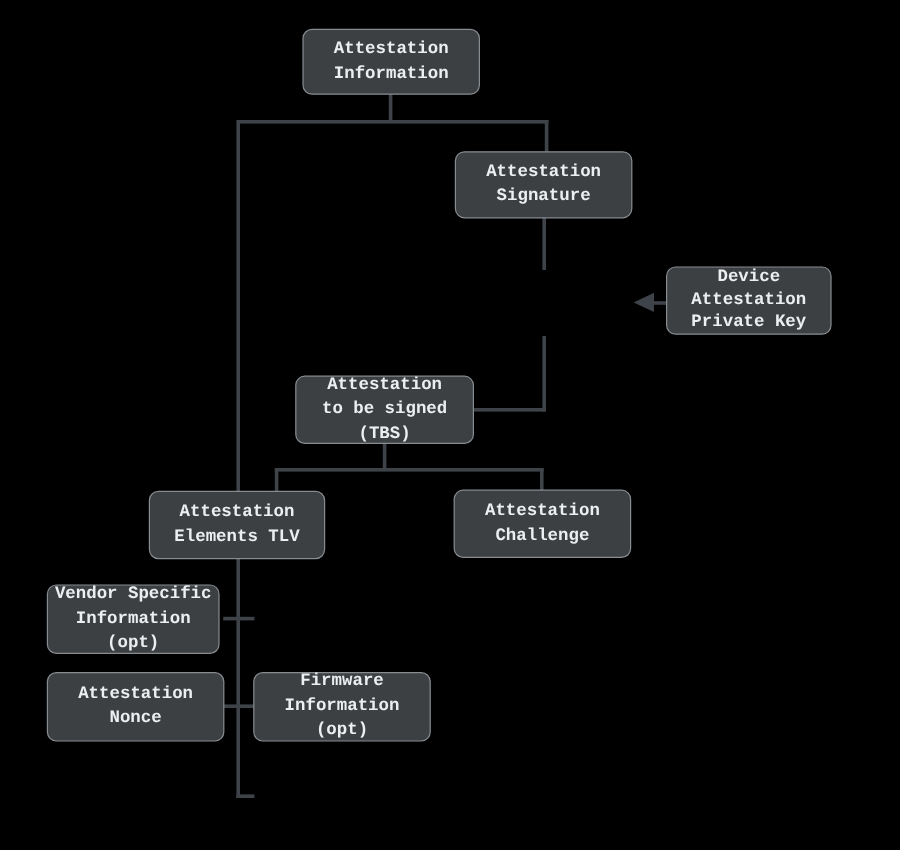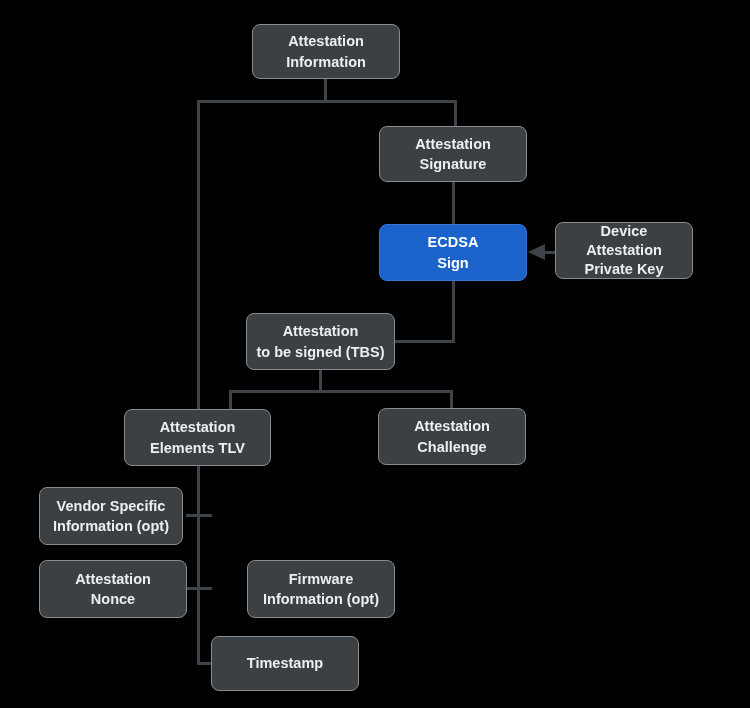--- a/index.html
+++ b/index.html
@@ -6,21 +6,21 @@
     margin: 0;
     padding: 0;
     background: #000000;
   }
   .canvas {
     position: relative;
     width: 750px;
     height: 708px;
     background: #000000;
     overflow: hidden;
-    font-family: Liberation Sans, sans-serif;
+    font-family: Liberation Mono, monospace;
   }
   .line {
     position: absolute;
     background: #3d4348;
   }
   .arrowhead {
     position: absolute;
     width: 0;
     height: 0;
     border-top: 8px solid transparent;
@@ -53,21 +53,21 @@
   .n-info   { left: 252px; top: 24px;  width: 148px; height: 55px; }
   .n-sig    { left: 379px; top: 126px; width: 148px; height: 56px; }
   .n-ecdsa  { left: 379px; top: 224px; width: 148px; height: 57px; }
   .n-key    { left: 555px; top: 222px; width: 138px; height: 57px; }
   .n-tbs    { left: 246px; top: 313px; width: 149px; height: 57px; }
   .n-tlv    { left: 124px; top: 409px; width: 147px; height: 57px; }
   .n-chal   { left: 378px; top: 408px; width: 148px; height: 57px; }
   .n-vendor { left: 39px;  top: 487px; width: 144px; height: 58px; }
   .n-cert   { left: 211px; top: 487px; width: 148px; height: 58px; }
   .n-nonce  { left: 39px;  top: 560px; width: 148px; height: 58px; }
-  .n-fw     { left: 211px; top: 560px; width: 148px; height: 58px; margin-left: 36px; }
+  .n-fw     { left: 211px; top: 560px; width: 148px; height: 58px; }
   .n-ts     { left: 211px; top: 636px; width: 148px; height: 55px; }
 </style>
 </head>
 <body>
 
 <div class="canvas">
 
   <div class="line" style="left:324px; top:78px; width:3px; height:24px;"></div>
   <div class="line" style="left:198px; top:100px; width:259px; height:3px;"></div>
   <div class="line" style="left:197px; top:100px; width:3px; height:312px;"></div>
@@ -86,22 +86,20 @@
 
   <div class="line" style="left:544px; top:250.5px; width:12px; height:3px;"></div>
   <div class="arrowhead" style="left:528px; top:244px;"></div>
 
   <div class="node n-info">Attestation
 Information</div>
 
   <div class="node n-sig">Attestation
 Signature</div>
 
-  <div class="node n-ecdsa accent">ECDSA
-Sign</div>
 
   <div class="node n-key tight">Device
 Attestation
 Private Key</div>
 
   <div class="node n-tbs">Attestation
 to be signed (TBS)</div>
 
   <div class="node n-tlv">Attestation
 Elements TLV</div>
@@ -112,15 +110,14 @@
   <div class="node n-vendor">Vendor Specific
 Information (opt)</div>
 
 
   <div class="node n-nonce">Attestation
 Nonce</div>
 
   <div class="node n-fw">Firmware
 Information (opt)</div>
 
-  <div class="node n-ts">Timestamp</div>
 
 </div>
 
 </body></html>

